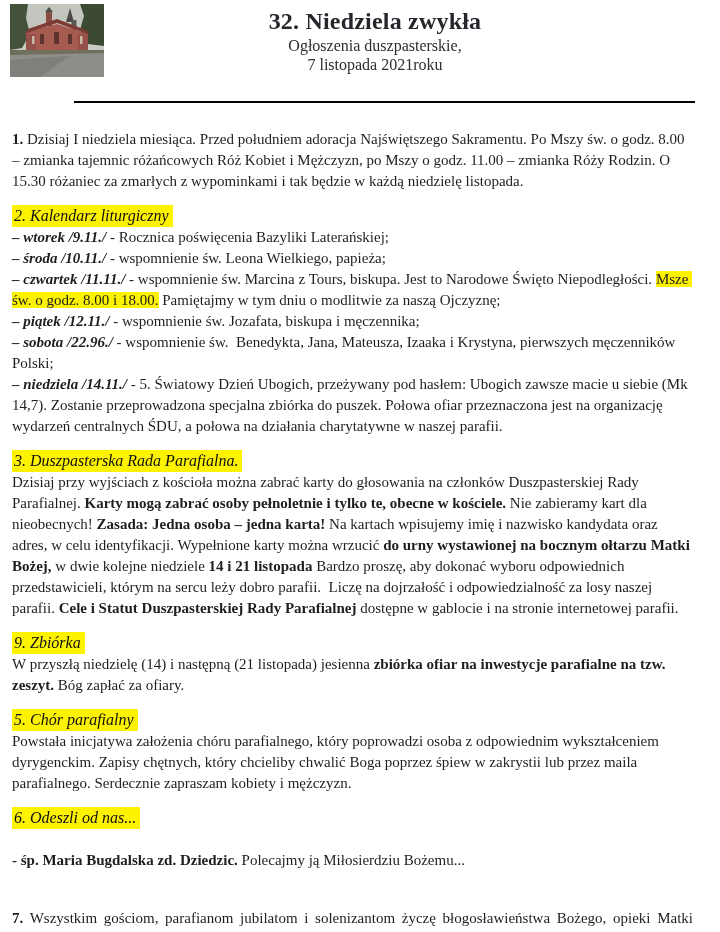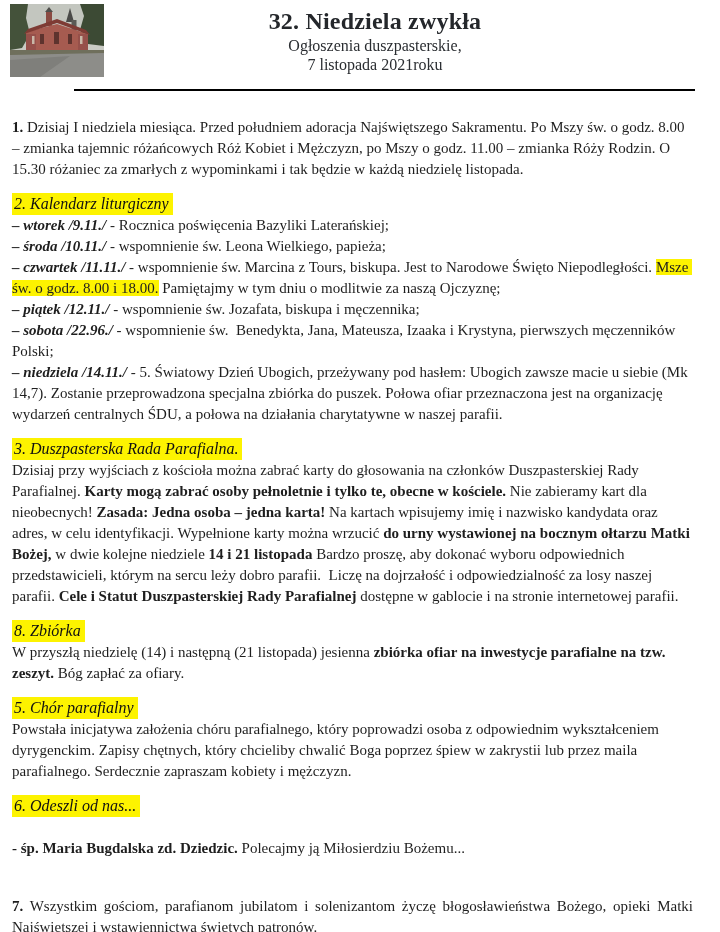--- a/index.html
+++ b/index.html
@@ -4,21 +4,21 @@
 <style>
   :root { --hl:#fdf300; --ink:#1e1e1e; }
   * { margin:0; padding:0; box-sizing:border-box; }
   html,body { width:720px; }
   body {
     width:720px; height:932px; background:#ffffff; overflow:hidden;
     font-family:"Liberation Serif","DejaVu Serif",serif;
     color:var(--ink); font-size:15px; line-height:21px;
   }
   
-  .header { position:relative; height:91px;padding-left:30px; }
+  .header { position:relative; height:103px;padding-left:30px; }
   .church-photo {
     position:absolute; left:10px; top:4px; width:94px; height:73px; display:block;
   }
   .head-text { text-align:center; padding-top:6px; }
   .doc-title {
     font-size:24px; line-height:30px; font-weight:bold; color:#24272b; letter-spacing:.2px;
   }
   .doc-subtitle, .doc-date { font-size:16px; line-height:19px; color:#2a2d31; }
   .rule { position:absolute; left:74px; right:25px; bottom:0; border-bottom:2px solid #000; }
   
@@ -84,21 +84,21 @@
       <p class="para" data-name="paragraph"><span data-name="text-run" class="b i">– czwartek /11.11./</span><span data-name="text-run"> - wspomnienie św. Marcina z Tours, biskupa. Jest to Narodowe Święto Niepodległości. </span><span data-name="highlighted-text-run" class="hl">Msze św. o godz. 8.00 i 18.00.</span><span data-name="text-run"> Pamiętajmy w tym dniu o modlitwie za naszą Ojczyznę;</span></p>
       <p class="para" data-name="paragraph"><span data-name="text-run" class="b i">– piątek /12.11./</span><span data-name="text-run"> - wspomnienie św. Jozafata, biskupa i męczennika;</span></p>
       <p class="para" data-name="paragraph"><span data-name="text-run" class="b i">– sobota /22.96./</span><span data-name="text-run"> - wspomnienie św.  Benedykta, Jana, Mateusza, Izaaka i Krystyna, pierwszych męczenników Polski;</span></p>
       <p class="para" data-name="paragraph"><span data-name="text-run" class="b i">– niedziela /14.11./</span><span data-name="text-run"> - 5. Światowy Dzień Ubogich, przeżywany pod hasłem: Ubogich zawsze macie u siebie (Mk 14,7). Zostanie przeprowadzona specjalna zbiórka do puszek. Połowa ofiar przeznaczona jest na organizację wydarzeń centralnych ŚDU, a połowa na działania charytatywne w naszej parafii.</span></p>
     </section>
     <section data-name="section">
       <div class="head-row" data-name="section-heading-row"><span class="sec-head" data-name="section-heading">3. Duszpasterska Rada Parafialna.</span></div>
       <p class="para" data-name="paragraph"><span data-name="text-run">Dzisiaj przy wyjściach z kościoła można zabrać karty do głosowania na członków Duszpasterskiej Rady Parafialnej. </span><span data-name="text-run" class="b">Karty mogą zabrać osoby pełnoletnie i tylko te, obecne w kościele.</span><span data-name="text-run"> Nie zabieramy kart dla nieobecnych! </span><span data-name="text-run" class="b">Zasada: Jedna osoba – jedna karta!</span><span data-name="text-run"> Na kartach wpisujemy imię i nazwisko kandydata oraz adres, w celu identyfikacji. Wypełnione karty można wrzucić </span><span data-name="text-run" class="b">do urny wystawionej na bocznym ołtarzu Matki Bożej,</span><span data-name="text-run"> w dwie kolejne niedziele </span><span data-name="text-run" class="b">14 i 21 listopada</span><span data-name="text-run"> Bardzo proszę, aby dokonać wyboru odpowiednich przedstawicieli, którym na sercu leży dobro parafii.  Liczę na dojrzałość i odpowiedzialność za losy naszej parafii. </span><span data-name="text-run" class="b">Cele i Statut Duszpasterskiej Rady Parafialnej</span><span data-name="text-run"> dostępne w gablocie i na stronie internetowej parafii.</span></p>
     </section>
     <section data-name="section">
-      <div class="head-row" data-name="section-heading-row"><span class="sec-head" data-name="section-heading">8. Zbiórka</span></div>
+      <div class="head-row" data-name="section-heading-row"><span class="sec-head" data-name="section-heading">9. Zbiórka</span></div>
       <p class="para" data-name="paragraph"><span data-name="text-run">W przyszłą niedzielę (14) i następną (21 listopada) jesienna </span><span data-name="text-run" class="b">zbiórka ofiar na inwestycje parafialne na tzw. zeszyt.</span><span data-name="text-run"> Bóg zapłać za ofiary.</span></p>
     </section>
     <section data-name="section">
       <div class="head-row" data-name="section-heading-row"><span class="sec-head" data-name="section-heading">5. Chór parafialny</span></div>
       <p class="para" data-name="paragraph"><span data-name="text-run">Powstała inicjatywa założenia chóru parafialnego, który poprowadzi osoba z odpowiednim wykształceniem dyrygenckim. Zapisy chętnych, który chcieliby chwalić Boga poprzez śpiew w zakrystii lub przez maila parafialnego. Serdecznie zapraszam kobiety i mężczyzn.</span></p>
     </section>
     <section data-name="section">
       <div class="head-row" data-name="section-heading-row"><span class="sec-head" data-name="section-heading">6. Odeszli od nas...</span></div>
       <p class="para after-gap" data-name="paragraph"><span data-name="text-run" class="b">- śp. Maria Bugdalska zd. Dziedzic.</span><span data-name="text-run"> Polecajmy ją Miłosierdziu Bożemu...</span></p>
     </section>

